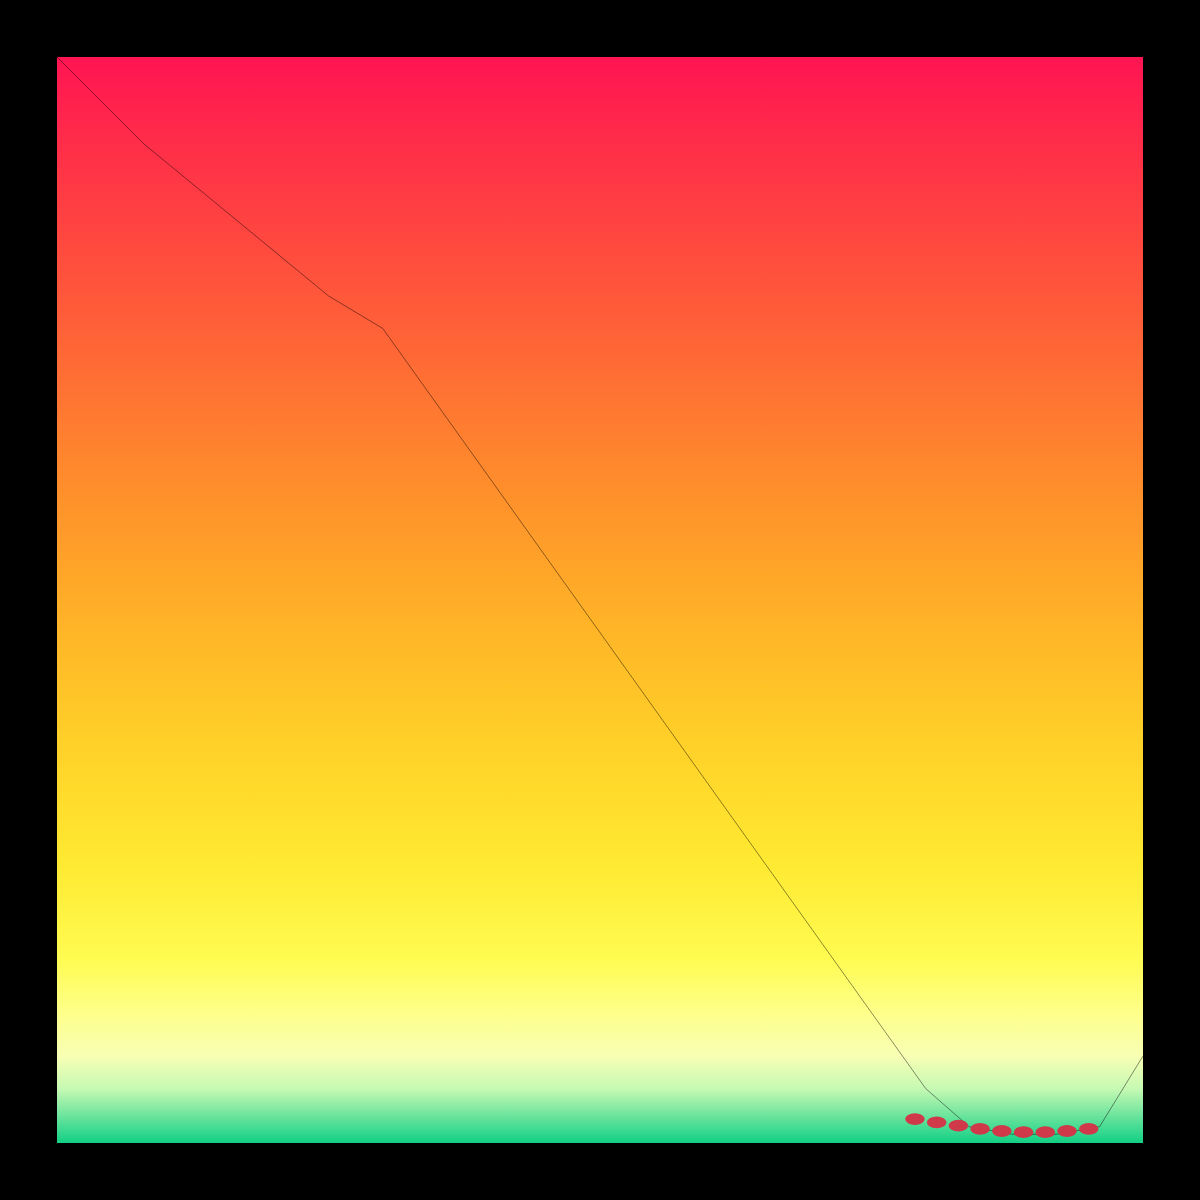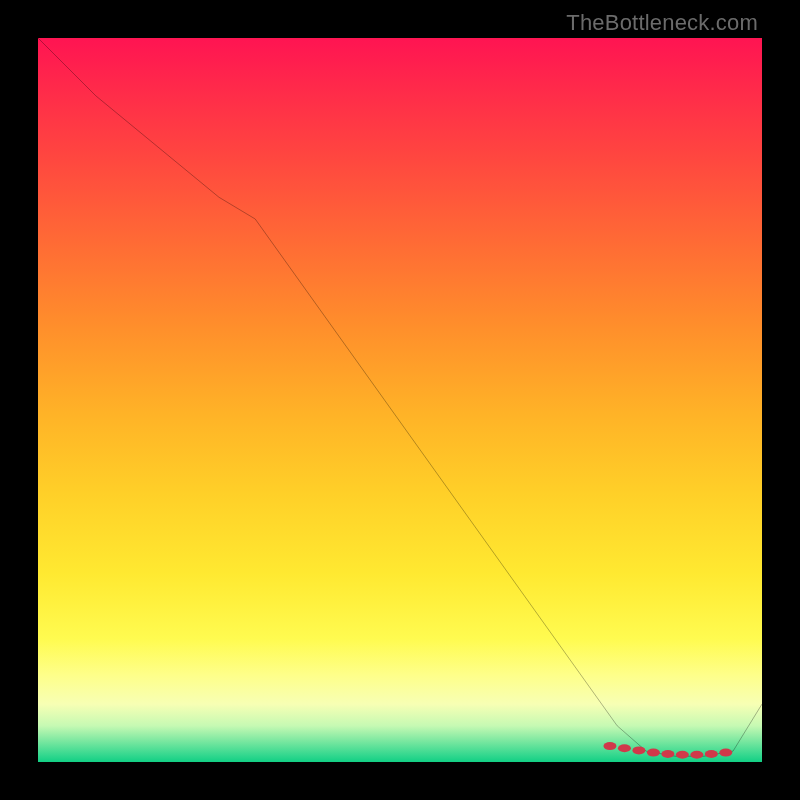--- a/index.html
+++ b/index.html
@@ -56,21 +56,20 @@
     color: #6b6b6b;
     font-size: 22px;
     font-weight: 500;
     letter-spacing: 0.2px;
   }
 </style>
 </head>
 <body>
 
 <div class="stage">
-  <div class="watermark">TheBottleneck.com</div>
 
   <div class="plot">
     <svg class="curve" viewBox="0 0 100 100" preserveAspectRatio="none">
       <path id="chart-path" d="M0.00 0.00 L8.00 8.00 L25.00 22.00 L30.00 25.00 L80.00 95.00 L84.00 98.50 L88.00 99.20 L92.00 99.20 L96.00 98.50 L100.00 92.00" fill="none" stroke="#000" stroke-width="0.3" vector-effect="non-scaling-stroke"></path>
       <g id="marker-group">
           <ellipse cx="79.00" cy="97.80" rx="0.9" ry="0.55" fill="#d0394a"></ellipse>
           <ellipse cx="81.00" cy="98.10" rx="0.9" ry="0.55" fill="#d0394a"></ellipse>
           <ellipse cx="83.00" cy="98.40" rx="0.9" ry="0.55" fill="#d0394a"></ellipse>
           <ellipse cx="85.00" cy="98.70" rx="0.9" ry="0.55" fill="#d0394a"></ellipse>
           <ellipse cx="87.00" cy="98.90" rx="0.9" ry="0.55" fill="#d0394a"></ellipse>

